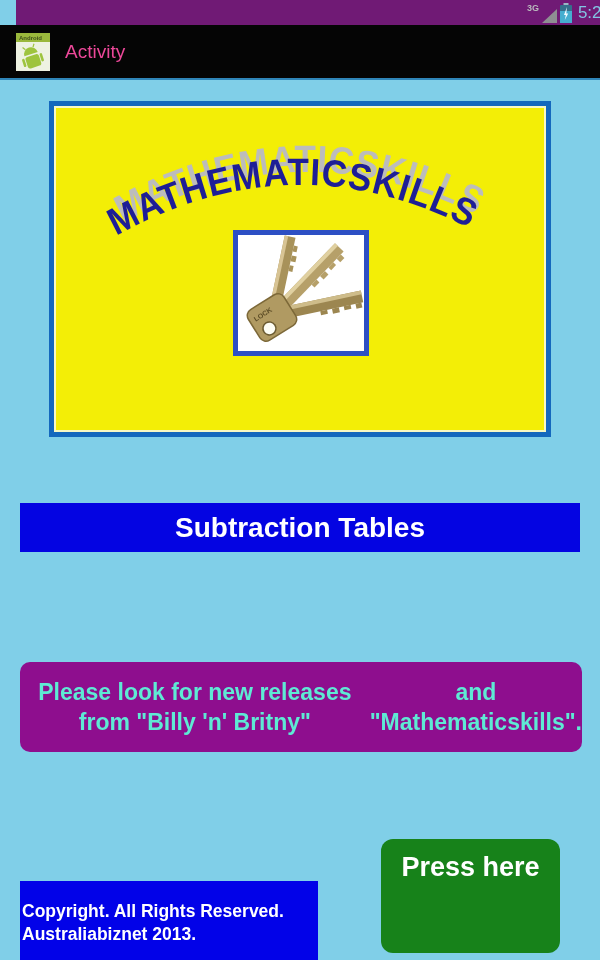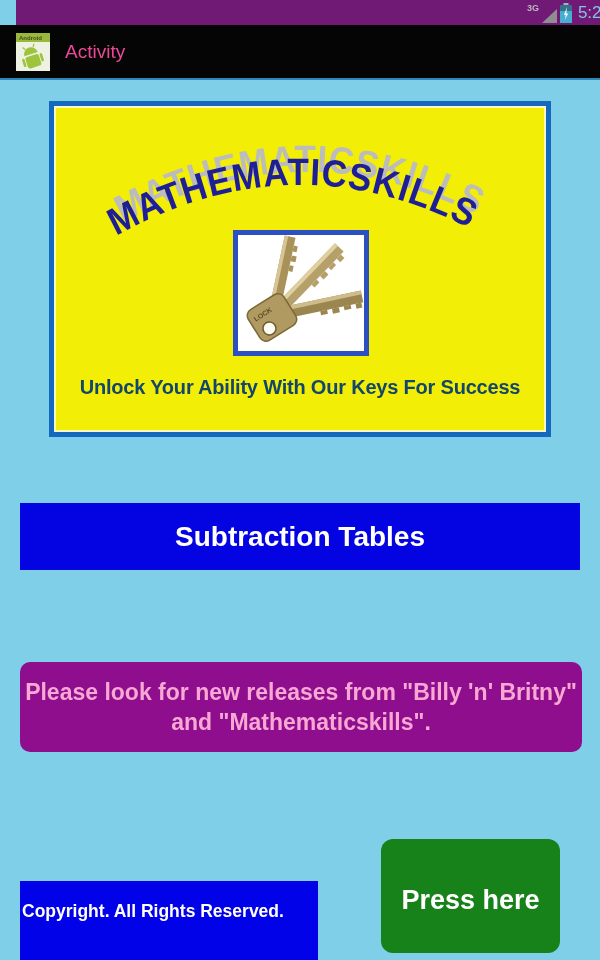--- a/index.html
+++ b/index.html
@@ -26,34 +26,34 @@
   .arch-svg{position:absolute;left:0;top:0;width:488px;height:240px;}
   .arch-text{font-family:"Liberation Sans", sans-serif;font-size:38px;font-weight:bold;letter-spacing:1px;}
   .arch-main{fill:#1e1e96;}
   .arch-shadow{fill:#bcbcbc;}
   .keys-frame{position:absolute;left:177px;top:122px;width:136px;height:126px;
     box-sizing:border-box;background:#fff;border:5px solid #2d4fc4;}
   .keys-svg{width:100%;height:100%;display:block;}
   .tagline{position:absolute;left:0;top:268px;width:100%;text-align:center;
     color:#12466b;font-size:20px;font-weight:bold;letter-spacing:-0.2px;}
   
-  .subtraction-btn{position:absolute;left:20px;top:503px;width:560px;height:67px;
+  .subtraction-btn{position:absolute;left:20px;top:503px;width:560px;height:49px;
     background:#0404e2;border:none;display:flex;align-items:center;justify-content:center;
     color:#fff;font-size:28px;font-weight:bold;font-family:"Liberation Sans", sans-serif;cursor:pointer;}
   
   .notice{position:absolute;left:20px;top:662px;width:562px;height:90px;border-radius:10px;
-    background:#8e0e8e;display:flex;flex-direction:column;align-items:center;justify-content:center;
-    color:#f9a8d4;font-size:23px;font-weight:bold;line-height:30px;text-align:center;}
+    background:#8e0e8e;display:flex;flex-direction:row;align-items:center;justify-content:center;
+    color:#5eead4;font-size:23px;font-weight:bold;line-height:30px;text-align:center;}
   
   .footer-box{position:absolute;left:20px;top:881px;width:298px;height:92px;background:#0202e8;
     color:#fff;font-size:17.5px;font-weight:bold;line-height:23px;box-sizing:border-box;
     padding:19px 0 0 2px;}
   
   .continue-btn{position:absolute;left:381px;top:839px;width:179px;height:114px;border-radius:12px;
-    background:#17821a;border:none;display:flex;flex-direction:column;align-items:center;justify-content:center;
+    background:#17821a;border:none;display:flex;flex-direction:column;align-items:center;
     padding-top:10px;box-sizing:border-box;color:#fff;font-size:27px;font-weight:bold;line-height:37px;
     font-family:"Liberation Sans", sans-serif;cursor:pointer;}
   .icon-label{font-family:"Liberation Sans", sans-serif;}
 </style>
 </head>
 <body>
 
 <div class="status-bar">
   <div class="status-cluster">
     <span class="net-label">3G</span>
@@ -130,32 +130,32 @@
           </g>
           <g transform="rotate(-32)">
             <rect x="-24" y="-17" width="42" height="36" rx="7" fill="#b09a62" stroke="#7c6838" stroke-width="1.5"></rect>
             <circle cx="-11" cy="9" r="6.5" fill="#fdfdf4" stroke="#6a5a30" stroke-width="1.5"></circle>
             <text x="-19" y="-4" font-size="7" font-weight="bold" fill="#5c4c26" class="icon-label">LOCK</text>
           </g>
         </g>
       </svg>
     </div>
 
-    <div class="tagline">Unlock Your Ability With Our Keys For Success</div>
   </div>
 </div>
 
 <button class="subtraction-btn">
   <span>Subtraction Tables</span>
 </button>
 
 <div class="notice">
   <div>Please look for new releases from "Billy 'n' Britny"</div>
   <div>and "Mathematicskills".</div>
 </div>
 
 <div class="footer-box">
   <div>Copyright. All Rights Reserved.</div>
+  <div>Australiabiznet 2013.</div>
 </div>
 
 <button class="continue-btn">
   <span>Press here</span>
 </button>
 
 </body></html>

